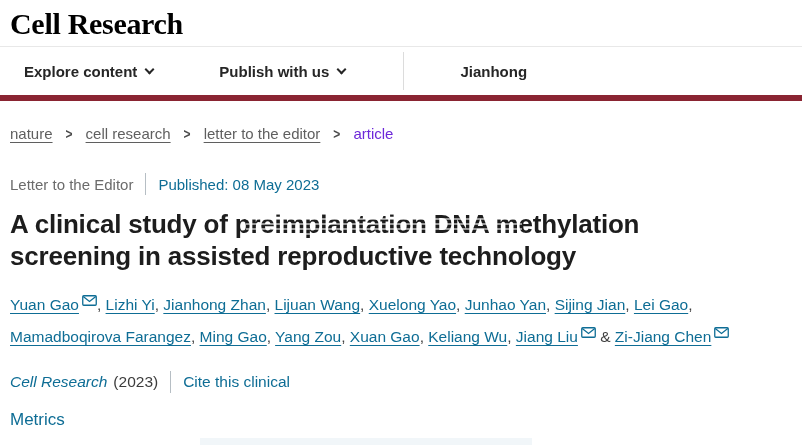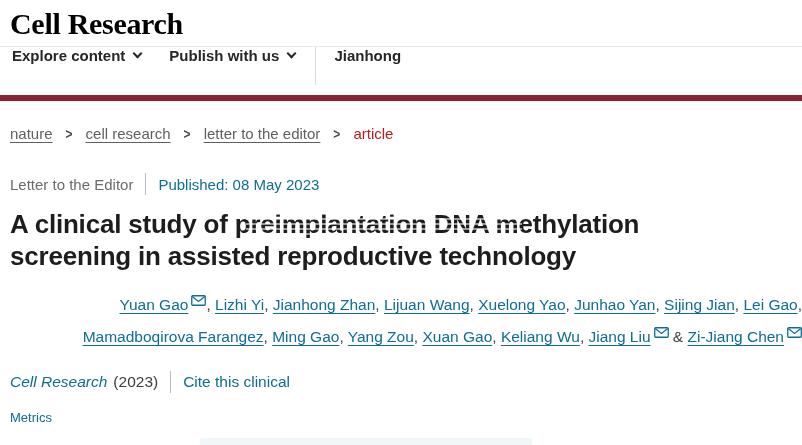--- a/index.html
+++ b/index.html
@@ -16,41 +16,41 @@
   .wordmark {
     font-family: "Liberation Serif", serif;
     font-weight: 700;
     font-size: 30px;
     color: #000;
     letter-spacing: -0.3px;
     cursor: pointer;
     display: inline-block;
   }
   
-  .main-nav { height: 48px; display: flex; align-items: flex-start; padding-left: 12px; }
+  .main-nav { height: 48px; display: flex; align-items: center; padding-left: 24px; gap: 38px; }
   .nav-item {
     font-size: 15px; font-weight: 700; color: #262626;
     background: none; border: none; font-family: inherit;
     display: flex; align-items: center; cursor: pointer;
     margin-right: 28px; white-space: nowrap;
   }
   .chev {
     width: 7px; height: 7px; margin-left: 9px; margin-top: -4px;
     border-right: 2px solid #262626; border-bottom: 2px solid #262626;
     transform: rotate(45deg); display: inline-block;
   }
   .nav-vdiv { width: 1px; height: 38px; background: #dcdcdc; margin: 0 18px 0 -8px; }
   .brand-bar { height: 6px; background: #8a2432; width: 100%; }
   
   .breadcrumbs { margin: 24px 16px 0 10px; display: flex; align-items: center; font-size: 15px; }
   .crumb {
     color: #5f5f5f; text-decoration: underline; text-underline-offset: 3px;
     text-decoration-thickness: 1px; cursor: pointer;
   }
-  .crumb.current { color: #b91c1c; text-decoration: none; cursor: default; }
+  .crumb.current { color: #6d28d9; text-decoration: none; cursor: default; }
   .crumb-sep { color: #4a4a4a; font-size: 12px; font-weight: 700; margin: 0 13px; transform: scaleY(1.25); display:inline-block; }
   
   .meta-row { margin: 31px 0 0 10px; display: flex; align-items: center; font-size: 15px; }
   .article-type { color: #6b6b6b; }
   .vbar { width: 1px; height: 22px; background: #b6bec4; margin: 0 12px; }
   a.link, .link {
     color: #0e6d95; text-underline-offset: 3px;
     text-decoration-thickness: 1px; cursor: pointer;
   }
   
@@ -63,34 +63,34 @@
     position: absolute; left: 246px; top: 213px; width: 276px; height: 28px;
     background: repeating-linear-gradient(180deg,
       rgba(255,255,255,0.55) 0 2px, rgba(255,255,255,0) 2px 5px);
     pointer-events: none;
   }
   .bottom-remnant {
     position: absolute; left: 200px; top: 438px; width: 332px; height: 7px;
     background: rgba(216,230,238,0.35); pointer-events: none;
   }
   
-  .authors { margin: 23px 0 8px 10px; font-size: 15.5px; text-align: right; }
+  .authors { margin: 23px 0 8px 10px; font-size: 15.5px; }
   .author-line { margin-bottom: 13px; line-height: 19px; }
   .author-link {
     color: #0e6d95; text-decoration: underline; text-underline-offset: 3px;
     text-decoration-thickness: 1px; cursor: pointer;
   }
   .author-sep { color: #3f3f3f; }
   .mail { color: #0e6d95; margin-left: 3px; cursor: pointer; }
   .mail svg { vertical-align: 4px; }
   
   .cite-row { margin: 25px 0 0 10px; display: flex; align-items: center; font-size: 15.5px; }
   .journal-link { font-style: italic; margin-right: 6px; }
   .journal-year { color: #3c3c3c; }
-  .metrics-row { margin: 17px 0 3px 10px; font-size: 13px; }
+  .metrics-row { margin: 17px 0 3px 10px; font-size: 17px; }
 </style>
 </head>
 <body>
 
 <header class="site-header">
   <span class="wordmark">Cell Research</span>
 </header>
 
 <nav class="main-nav" id="nav-root">
     <button class="nav-item">Explore content<span class="chev"></span></button>

